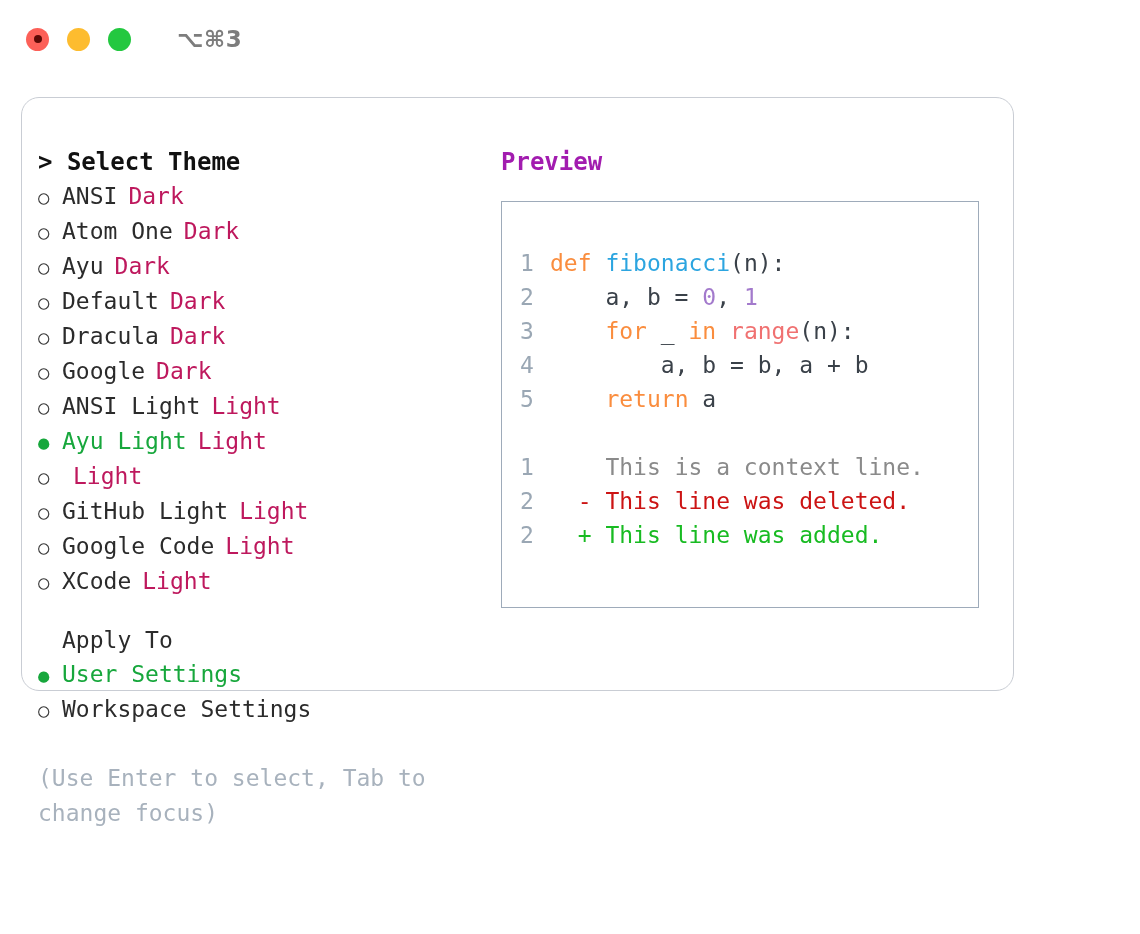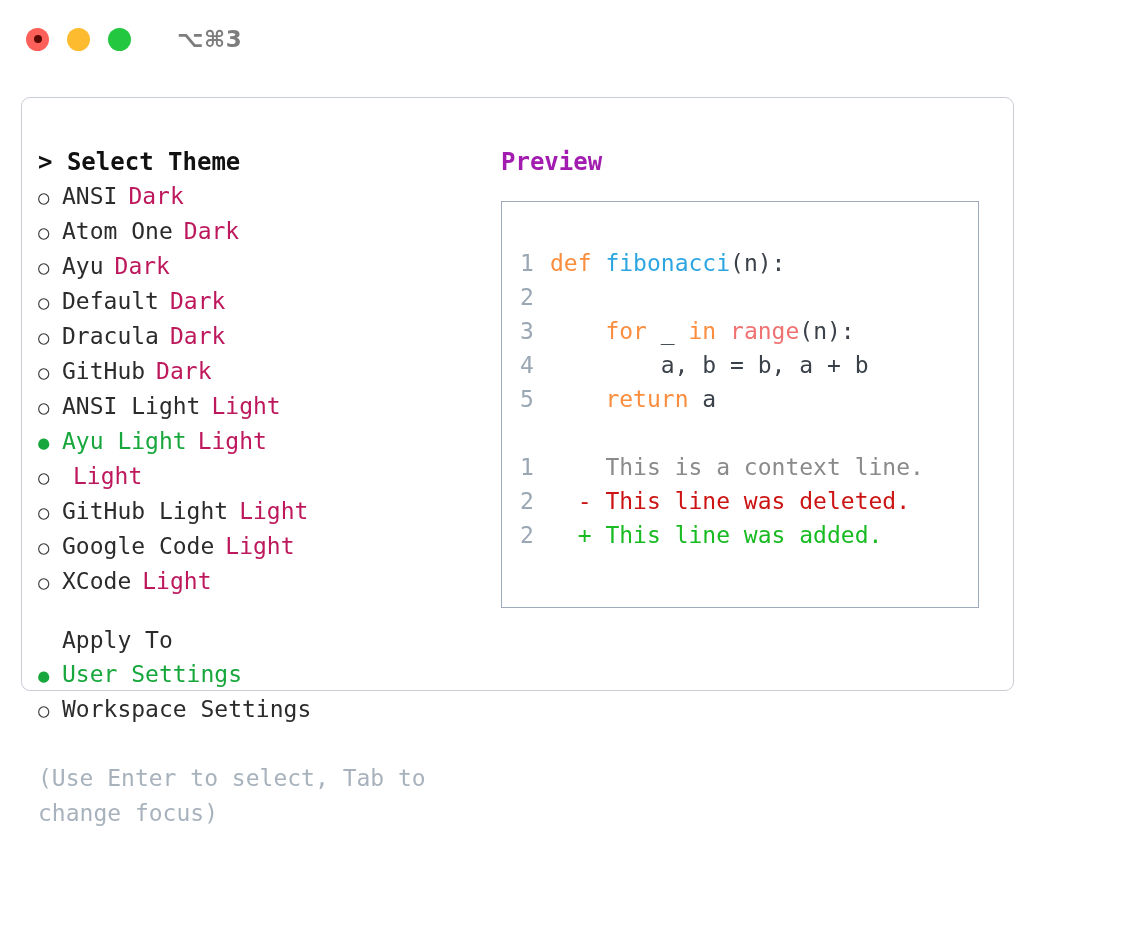--- a/index.html
+++ b/index.html
@@ -67,21 +67,21 @@
   }
 
   
   .frame {
     position: absolute;
     left: 21px;
     top: 97px;
     width: 993px;
     height: 594px;
     border: 1.5px solid #c9cdd4;
-    border-radius: 9px;
+    border-radius: 18px;
     box-sizing: border-box;
     background: #ffffff;
   }
 
   .columns {
     position: absolute;
     left: 0; top: 0;
     width: 100%; height: 100%;
   }
 
@@ -209,21 +209,21 @@
       <div class="left-col">
 
         <div class="section-title">&gt; Select Theme</div>
 
         <div id="theme-list">
             <div class="opt-row"><span class="bullet">○</span><span class="opt-label">ANSI</span><span class="opt-kind">Dark</span></div>
             <div class="opt-row"><span class="bullet">○</span><span class="opt-label">Atom One</span><span class="opt-kind">Dark</span></div>
             <div class="opt-row"><span class="bullet">○</span><span class="opt-label">Ayu</span><span class="opt-kind">Dark</span></div>
             <div class="opt-row"><span class="bullet">○</span><span class="opt-label">Default</span><span class="opt-kind">Dark</span></div>
             <div class="opt-row"><span class="bullet">○</span><span class="opt-label">Dracula</span><span class="opt-kind">Dark</span></div>
-            <div class="opt-row"><span class="bullet">○</span><span class="opt-label">GitHub</span><span class="opt-kind">Dark</span></div>
+            <div class="opt-row"><span class="bullet">○</span><span class="opt-label">Google</span><span class="opt-kind">Dark</span></div>
             <div class="opt-row"><span class="bullet">○</span><span class="opt-label">ANSI Light</span><span class="opt-kind">Light</span></div>
             <div class="opt-row selected"><span class="bullet on">●</span><span class="opt-label">Ayu Light</span><span class="opt-kind">Light</span></div>
             <div class="opt-row"><span class="bullet">○</span><span class="opt-kind">Light</span></div>
             <div class="opt-row"><span class="bullet">○</span><span class="opt-label">GitHub Light</span><span class="opt-kind">Light</span></div>
             <div class="opt-row"><span class="bullet">○</span><span class="opt-label">Google Code</span><span class="opt-kind">Light</span></div>
             <div class="opt-row"><span class="bullet">○</span><span class="opt-label">XCode</span><span class="opt-kind">Light</span></div>
           </div>
 
         <div class="apply-head">Apply To</div>
 
@@ -234,21 +234,21 @@
 
         <div class="hint">(Use Enter to select, Tab to change focus)</div>
       </div>
 
       <div class="right-col">
         <div class="preview-title">Preview</div>
 
         <div class="code-panel">
           <div id="code-lines">
               <div class="code-line"><span class="ln">1</span><span class="code-text"><span class="kw">def</span><span class="pl"> </span><span class="fn">fibonacci</span><span class="pl">(n):</span></span></div>
-              <div class="code-line"><span class="ln">2</span></div>
+              <div class="code-line"><span class="ln">2</span><span class="code-text"><span class="pl">    a, b = </span><span class="num">0</span><span class="pl">, </span><span class="num">1</span></span></div>
               <div class="code-line"><span class="ln">3</span><span class="code-text"><span class="pl">    </span><span class="kw">for</span><span class="pl"> _ </span><span class="kw">in</span><span class="pl"> </span><span class="bi">range</span><span class="pl">(n):</span></span></div>
               <div class="code-line"><span class="ln">4</span><span class="code-text"><span class="pl">        a, b = b, a + b</span></span></div>
               <div class="code-line"><span class="ln">5</span><span class="code-text"><span class="pl">    </span><span class="kw">return</span><span class="pl"> a</span></span></div>
             </div>
           <div class="blank-line"></div>
           <div id="diff-lines">
               <div class="code-line"><span class="ln">1</span><span class="ctx">    </span><span class="ctx">This is a context line.</span></div>
               <div class="code-line"><span class="ln">2</span><span class="del">  - </span><span class="del">This line was deleted.</span></div>
               <div class="code-line"><span class="ln">2</span><span class="add">  + </span><span class="add">This line was added.</span></div>
             </div>

